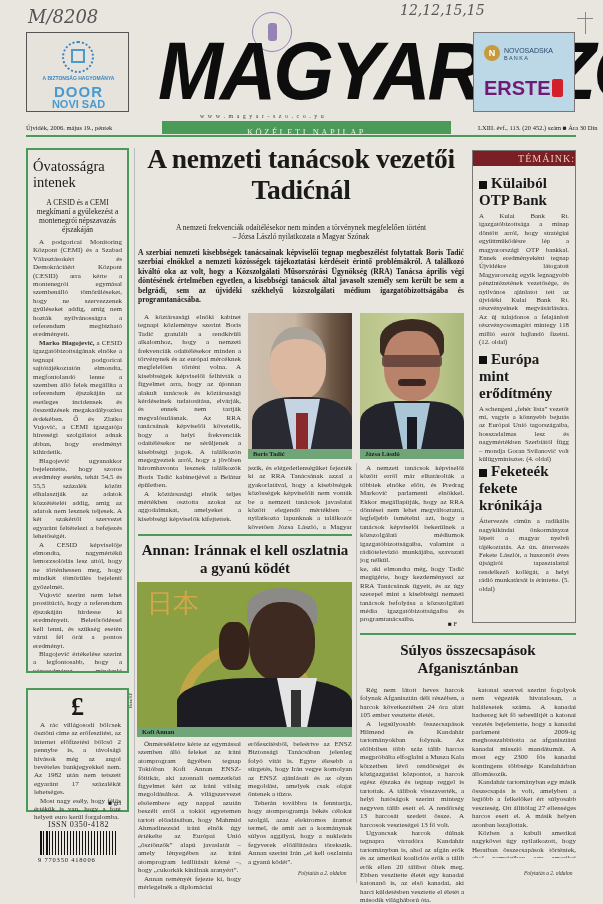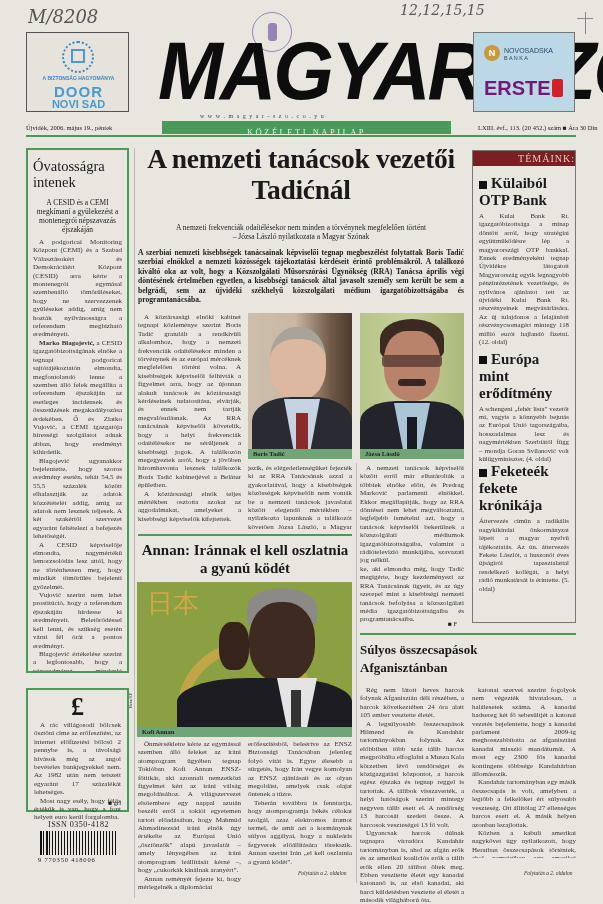--- a/index.html
+++ b/index.html
@@ -147,21 +147,21 @@
   <p>Önmérsékletre kérte az egymással szemben álló feleket az iráni atomprogram ügyében tegnap Tokióban Kofi Annan ENSZ-főtitkár, aki azonnali nemzetközi figyelmet kért az iráni válság megoldásához. A világszervezet elsőembere egy nappal azután beszélt erről a tokiói egyetemen tartott előadásában, hogy Mahmúd Ahmadinezsád iráni elnök úgy értékelte az Európai Unió „ösztönzők” alapú javaslatát – amely lényegében az iráni atomprogram leállítását kérné –, hogy „cukorkák kínálnak aranyért”.</p>
   <p>Annan reményét fejezte ki, hogy mérlegelnék a diplomáciai</p>
 </div>
 <div class="abs smalltxt" style="left:248px;top:740px;width:104px;height:128px">
   <p>erőfeszítésből, beleértve az ENSZ Biztonsági Tanácsában jelenleg folyó vitát is. Egyre élesebb a sürgetés, hogy Irán vegye komolyan az ENSZ ajánlásait és az olyan megoldást, amelyek csak olajat öntenek a tűzre.</p>
   <p style="text-indent:6px">Teherán továbbra is fenntartja, hogy atomprogramja békés célokat szolgál, azaz elektromos áramot termel, de amit azt a kormánynak súlyos aggályai, hogy a nukleáris fegyverek előállítására törekszik. Annan szerint Irán „el kell oszlatnia a gyanú ködét”.</p>
 </div>
 <div class="abs" style="left:298px;top:870px;font-size:5.5px;font-style:italic;color:#333">Folytatás a 2. oldalon</div>
 
 <div class="abs gline" style="left:360px;top:633px;width:216px"></div>
-<div class="abs" style="left:360px;top:641px;width:216px;font-size:13px;font-weight:bold;line-height:18px">
+<div class="abs" style="left:360px;top:641px;width:216px;text-align:center;font-size:15px;font-weight:bold;line-height:18px">
   <div>Súlyos összecsapások</div>
   <div>Afganisztánban</div>
 </div>
 <div class="abs smalltxt" style="left:360px;top:686px;width:104px;height:218px;text-indent:6px">
   <p>Rég nem látott heves harcok folynak Afganisztán déli részében, a harcok következtében 24 óra alatt 105 ember vesztette életét.</p>
   <p>A legsúlyosabb összecsapások Hilmend és Kandahár tartományokban folynak. Az előbbiben több száz tálib harcos megpróbálta elfoglalni a Musza Kala körzetben lévő rendőrséget és közigazgatási központot, a harcok egész éjszaka és tegnap reggel is tartottak. A tálibok visszaverték, a helyi hatóságok szerint mintegy negyven tálib esett el. A rendőrség 13 harcosát szedett össze. A harcosok veszteségei 13 fő volt.</p>
   <p>Ugyancsak harcok dúlnak tegnapra virradóra Kandahár tartományban is, ahol az afgán erők és az amerikai koalíciós erők a tálib erők ellen 20 tálibot öltek meg. Ebben veszítette életét egy kanadai katonanő is, az első kanadai, aki harci küldetésben vesztette el életét a második világháború óta.</p>
 </div>
 <div class="abs smalltxt" style="left:472px;top:686px;width:104px;height:172px;text-indent:6px">
   <p>katonai szervei szerint fogolyok nem végezték hivatalosan, a halálesetek száma. A kanadai hadsereg két fő sebesültjét a katonai vezetés bejelentette, hogy a kanadai parlament 2009-ig meghosszabbította az afganisztáni kanadai misszió mandátumát. A most egy 2300 fős kanadai kontingens többsége Kandahárban állomásozik.</p>

